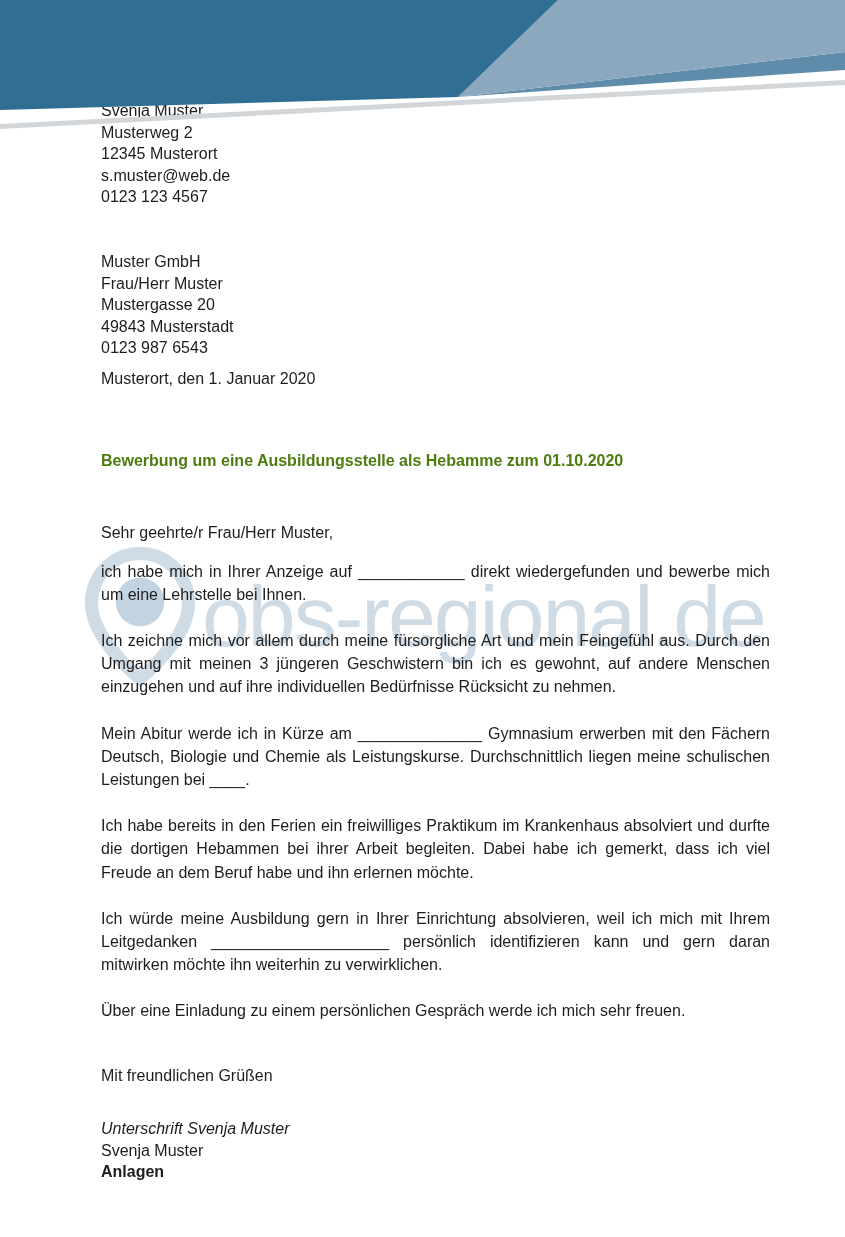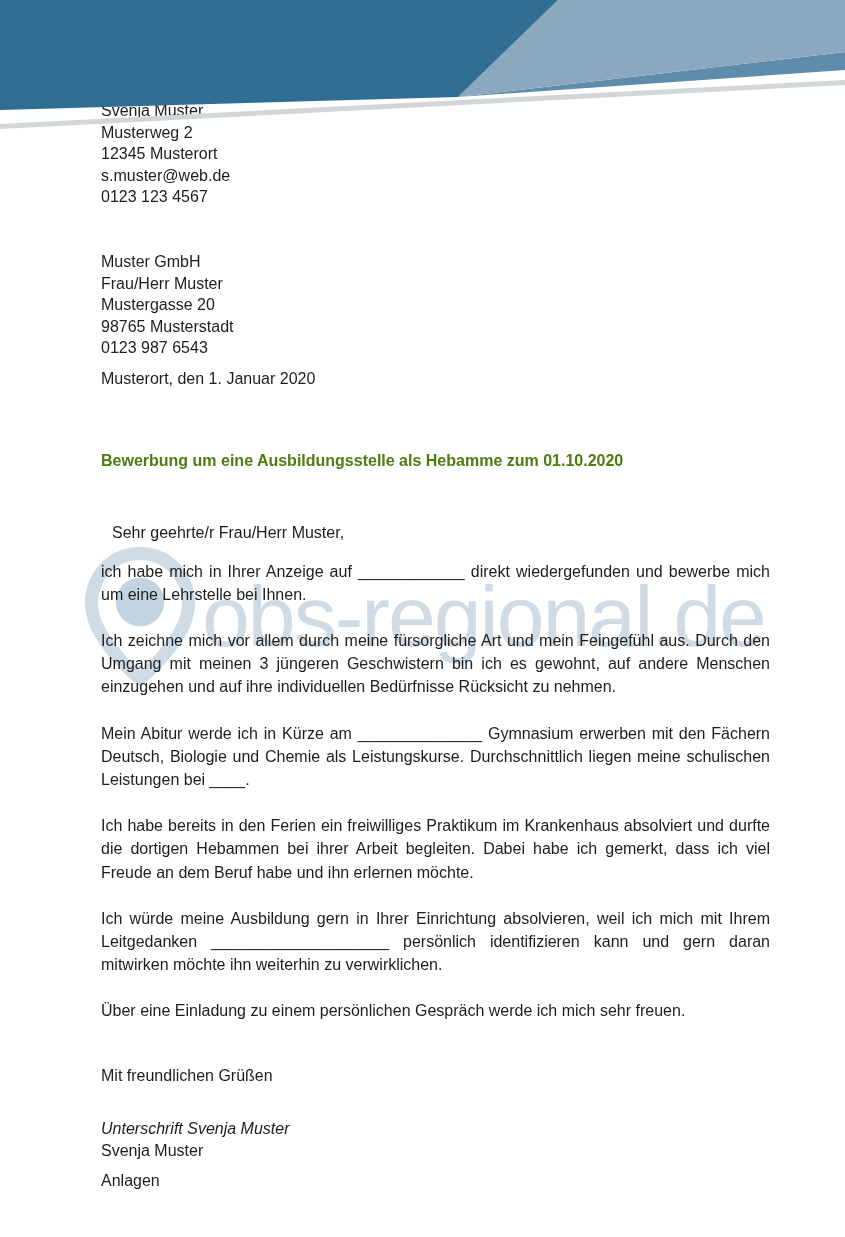--- a/index.html
+++ b/index.html
@@ -63,41 +63,40 @@
     text-align: left;
     padding-right: 13px;
   }
 
   .subject {
     margin-top: 60px;
     font-weight: 700;
     color: #4d7c0f;
   }
 
-  .salutation { margin-top: 51px; margin-left: 11px; }
+  .salutation { margin-top: 51px; }
 
   .para {
     margin-top: 23px;
     text-align: justify;
     line-height: 1.45;
   }
   .para:first-of-type { margin-top: 16px; }
 
   .closing { margin-top: 42px; }
 
   .signature-hand {
     margin-top: 32px;
     font-style: italic;
     font-weight: 400;
   }
   .signature-name { }
 
   .enclosures {
-    margin-top: 9px;
-    font-weight: 400;
+    font-weight: 700;
   }
 </style>
 </head>
 <body>
 
 <div class="page">
 
   <svg class="header-deco" viewBox="0 0 845 140" xmlns="http://www.w3.org/2000/svg" aria-hidden="true">
     <polygon points="845,52 845,70 458,97" fill="#5f8cab"></polygon>
     <polygon points="558,0 845,0 845,52 458,97" fill="#8ba8bf"></polygon>
@@ -120,21 +119,21 @@
       <div class="addr-line">Musterweg 2</div>
       <div class="addr-line">12345 Musterort</div>
       <div class="addr-line">s.muster@web.de</div>
       <div class="addr-line">0123 123 4567</div>
     </div>
 
     <div class="recipient">
       <div class="addr-line">Muster GmbH</div>
       <div class="addr-line">Frau/Herr Muster</div>
       <div class="addr-line">Mustergasse 20</div>
-      <div class="addr-line">98765 Musterstadt</div>
+      <div class="addr-line">49843 Musterstadt</div>
       <div class="addr-line">0123 987 6543</div>
     </div>
 
     <div class="dateline">Musterort, den 1. Januar 2020</div>
 
     <div class="subject">Bewerbung um eine Ausbildungsstelle als Hebamme zum 01.10.2020</div>
 
     <div class="salutation">Sehr geehrte/r Frau/Herr Muster,</div>
 
     <p class="para">ich habe mich in Ihrer Anzeige auf ____________ direkt wiedergefunden und bewerbe mich um eine Lehrstelle bei Ihnen.</p>

